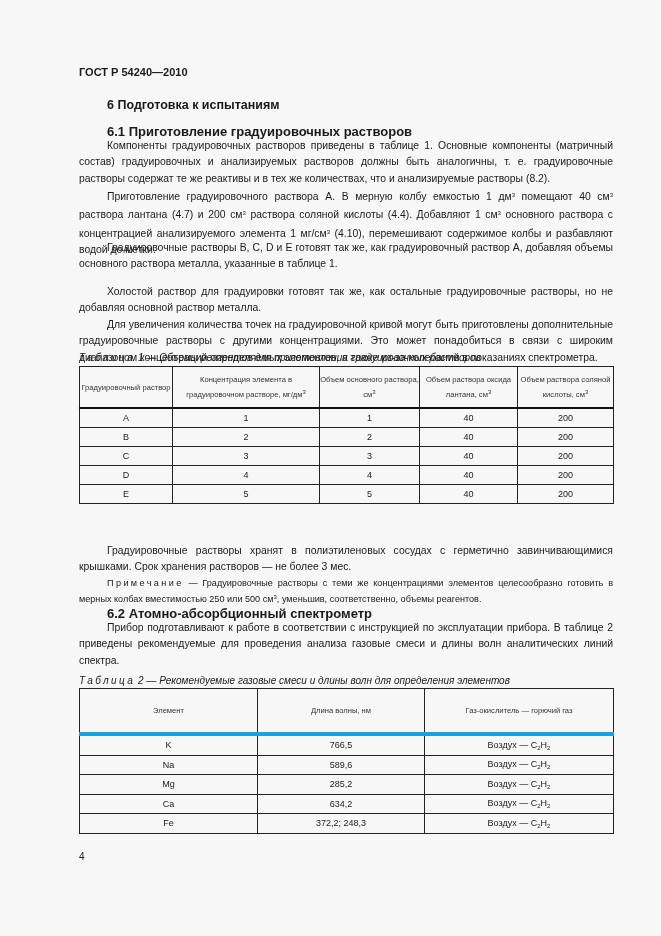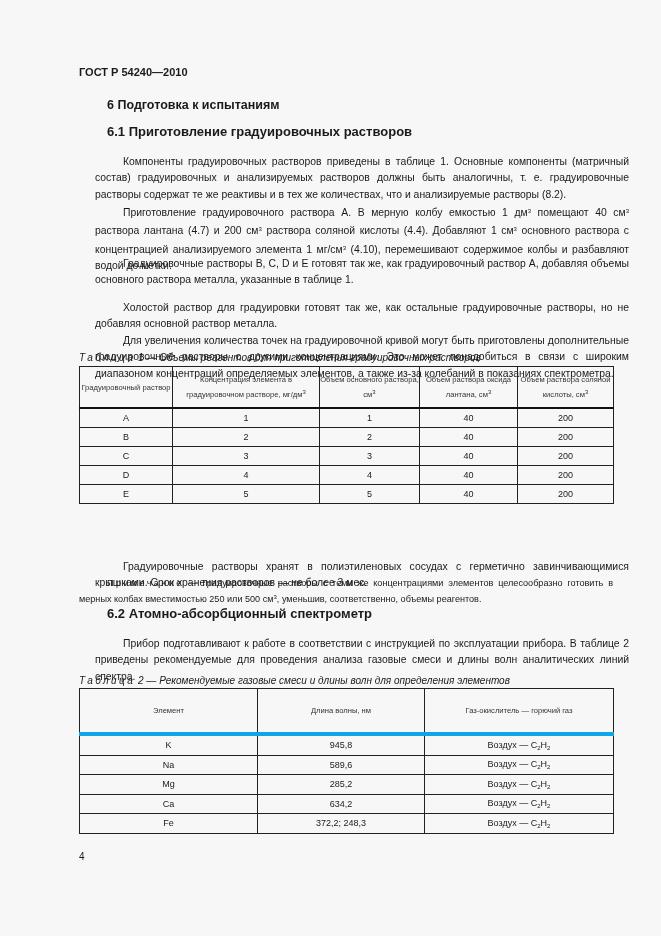--- a/index.html
+++ b/index.html
@@ -7,21 +7,21 @@
     width: 661px; height: 936px; background: #f7f7f7;
     font-family: "Liberation Sans", sans-serif; color: #1a1a1a;
     position: relative; overflow: hidden;
   }
   .abs { position: absolute; }
   .hdr { left: 79px; top: 66px; font-size: 11px; font-weight: bold; }
   .h1 { left: 107px; top: 98px; font-size: 12.5px; font-weight: bold; }
   .h2 { left: 107px; font-size: 13px; font-weight: bold; }
   .para {
     left: 79px; width: 534px; font-size: 10.4px; line-height: 16.3px;
-    text-align: justify; text-indent: 28px; margin: 16px;
+    text-align: justify; text-indent: 28px; margin: 0;
   }
   .note {
     left: 79px; width: 534px; font-size: 9.1px; line-height: 14px;
     text-align: justify; text-indent: 28px; margin: 0;
   }
   .spaced { letter-spacing: 2.4px; }
   .caption { left: 79px; font-size: 10px; font-style: italic; }
   table { border-collapse: collapse; position: absolute; left: 79px; width: 534px; table-layout: fixed; }
   td, th { border: 1px solid #222; text-align: center; padding: 0; font-weight: normal; }
   .t1 th { font-size: 7.6px; line-height: 13px; height: 40px; color: #333; }
@@ -131,21 +131,21 @@
   <thead>
     <tr>
       <th>Элемент</th>
       <th style="padding:0 50px;">Длина волны, нм</th>
       <th>Газ-окислитель — горючий газ</th>
     </tr>
   </thead>
   <tbody>
     <tr>
       <td>K</td>
-      <td>945,8</td>
+      <td>766,5</td>
       <td><span>Воздух — C</span><sub>2</sub><span>H</span><sub>2</sub></td>
     </tr>
     <tr>
       <td>Na</td>
       <td>589,6</td>
       <td><span>Воздух — C</span><sub>2</sub><span>H</span><sub>2</sub></td>
     </tr>
     <tr>
       <td>Mg</td>
       <td>285,2</td>

